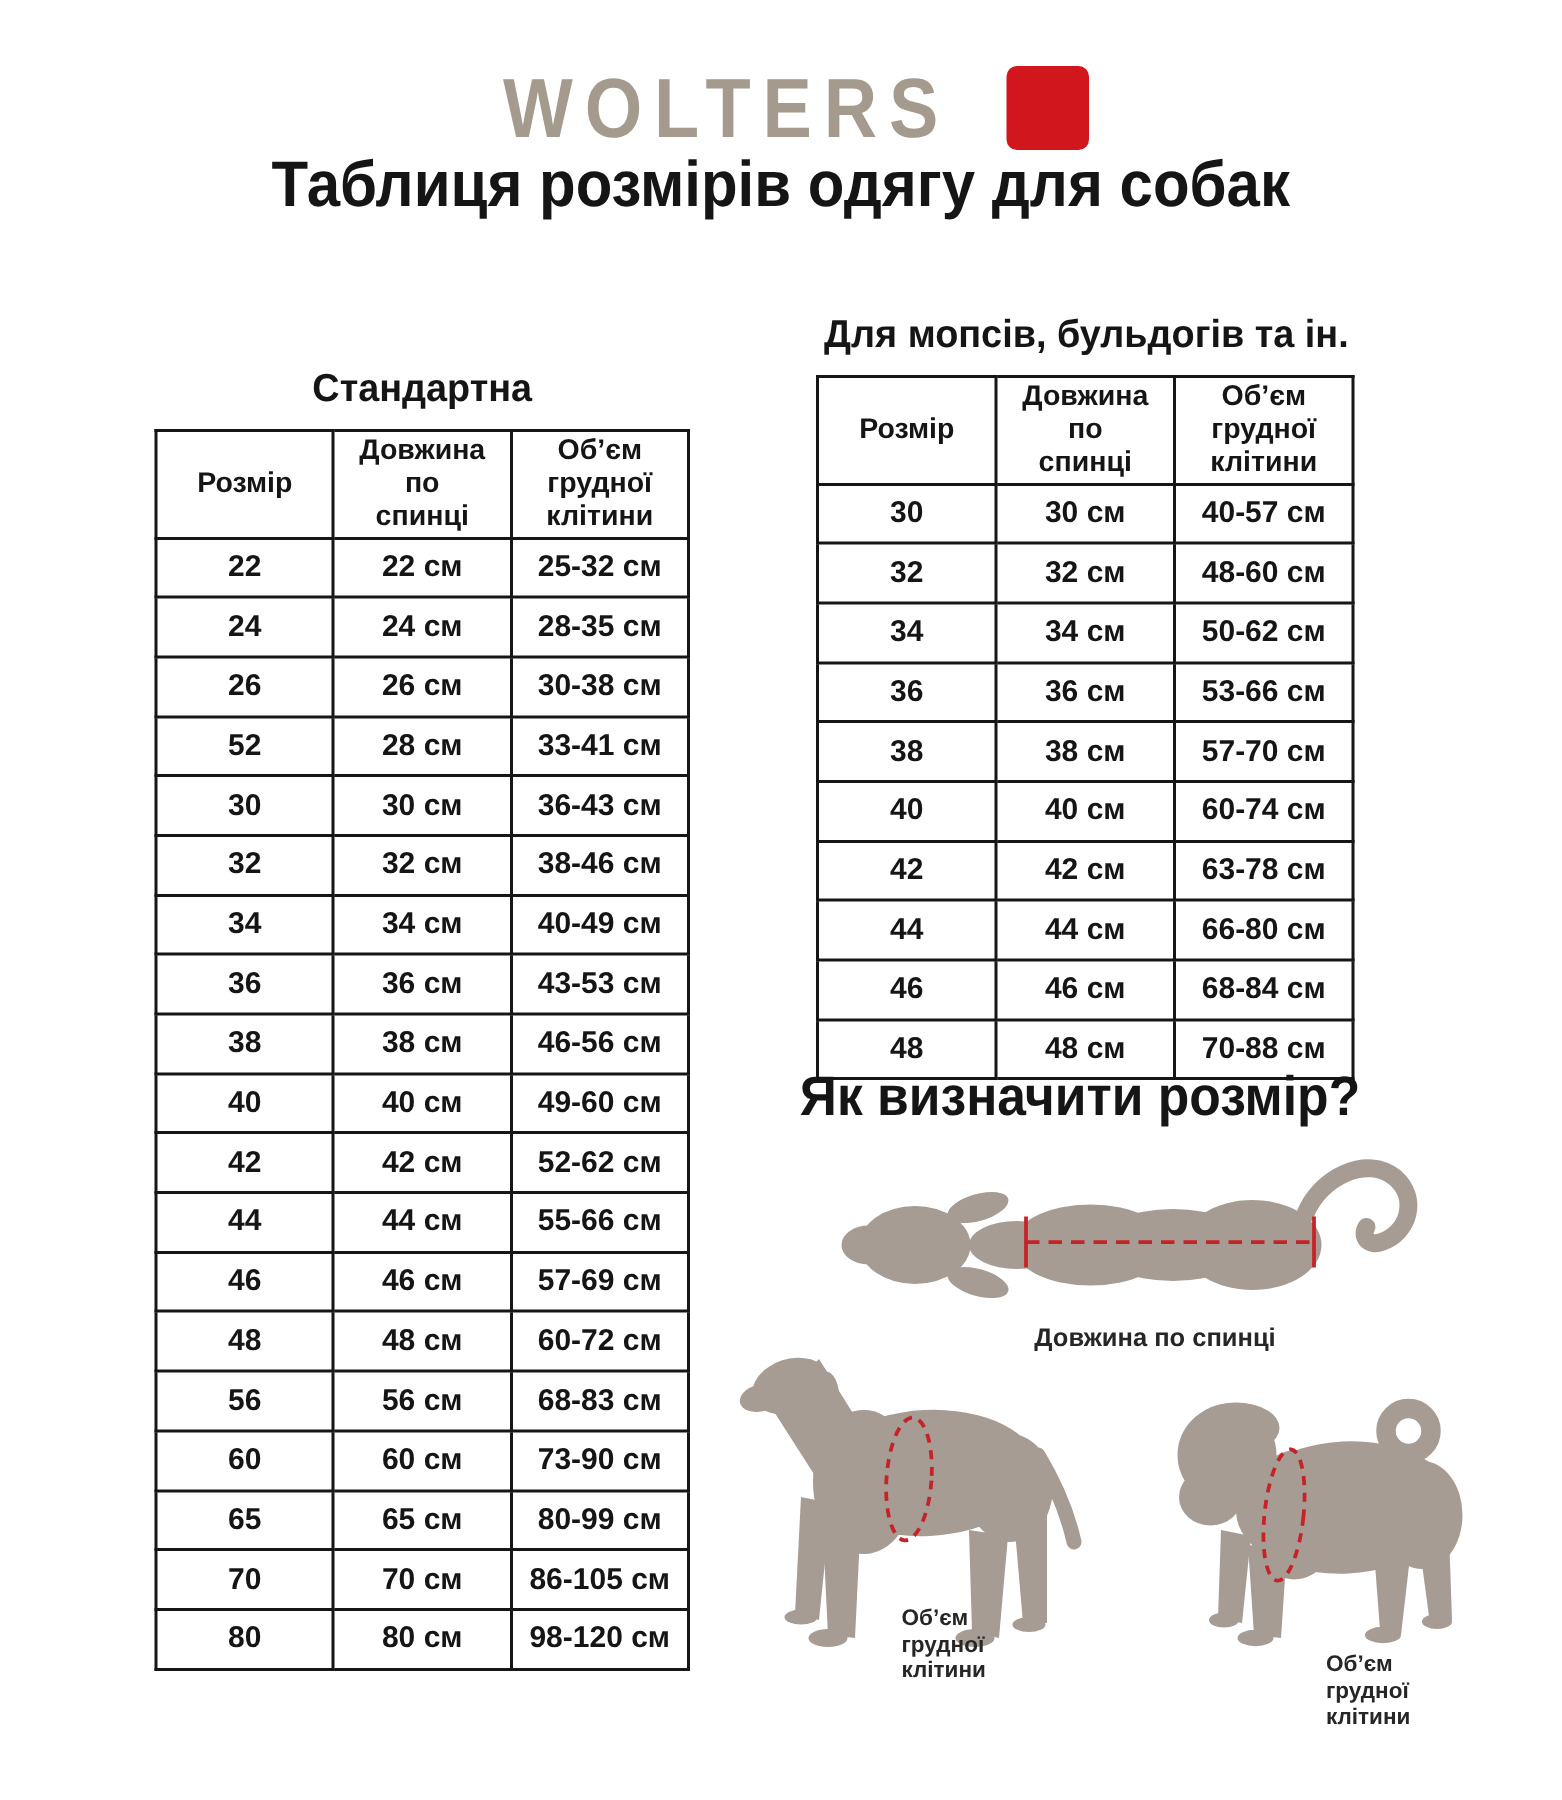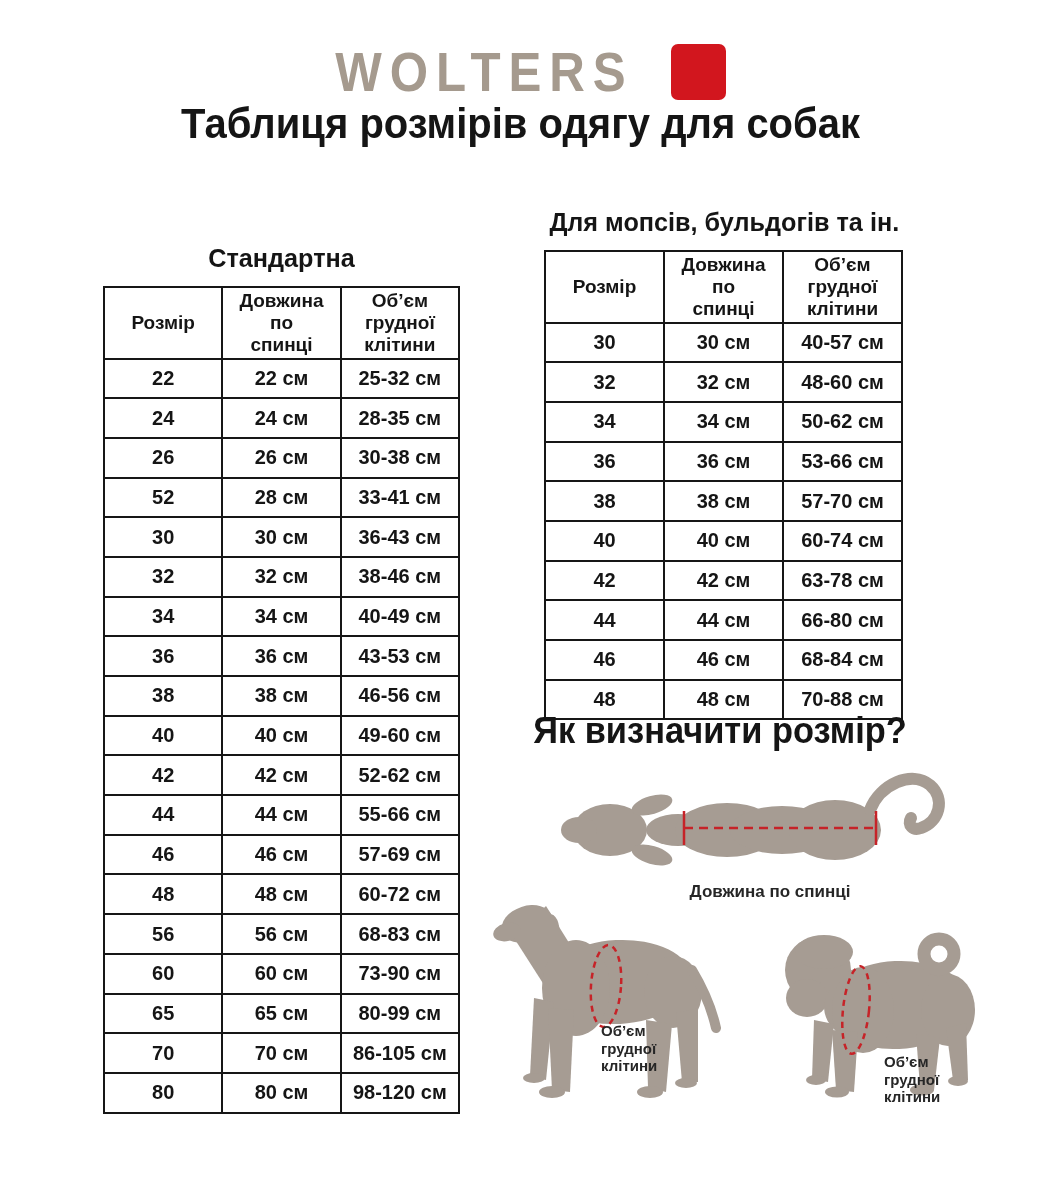--- a/index.html
+++ b/index.html
@@ -39,21 +39,21 @@
   .diagram{position:absolute;left:480px;top:758px;width:561px;height:382px;}
   .diagram svg{display:block;width:561px;height:382px;}
   .sil{fill:var(--silhouette);stroke:none;}
   .sil-stroke{fill:none;stroke:var(--silhouette);}
   .measure{stroke:var(--measure);fill:none;stroke-width:2.5;}
   .measure.dashed{stroke-dasharray:9 6;}
   .measure.dashed-fine{stroke-dasharray:6 5;}
 
   .diagram-label{position:absolute;font-weight:bold;color:#262626;z-index:2;}
   .label-back{left:620px;top:882px;width:300px;text-align:center;font-size:17px;}
-  .label-chest{font-size:15px;line-height:1.18;white-space:pre-line;text-align:left;}
+  .label-chest{font-size:15px;line-height:1.18;white-space:pre-line;text-align:left;margin-top:48px;}
   .label-chest.left-dog{left:601px;top:1022px;}
   .label-chest.right-dog{left:884px;top:1053px;}
 </style>
 </head>
 <body>
 
 <div class="page">
 
   <div class="logo-row">
     <div class="logo-text">WOLTERS</div>

